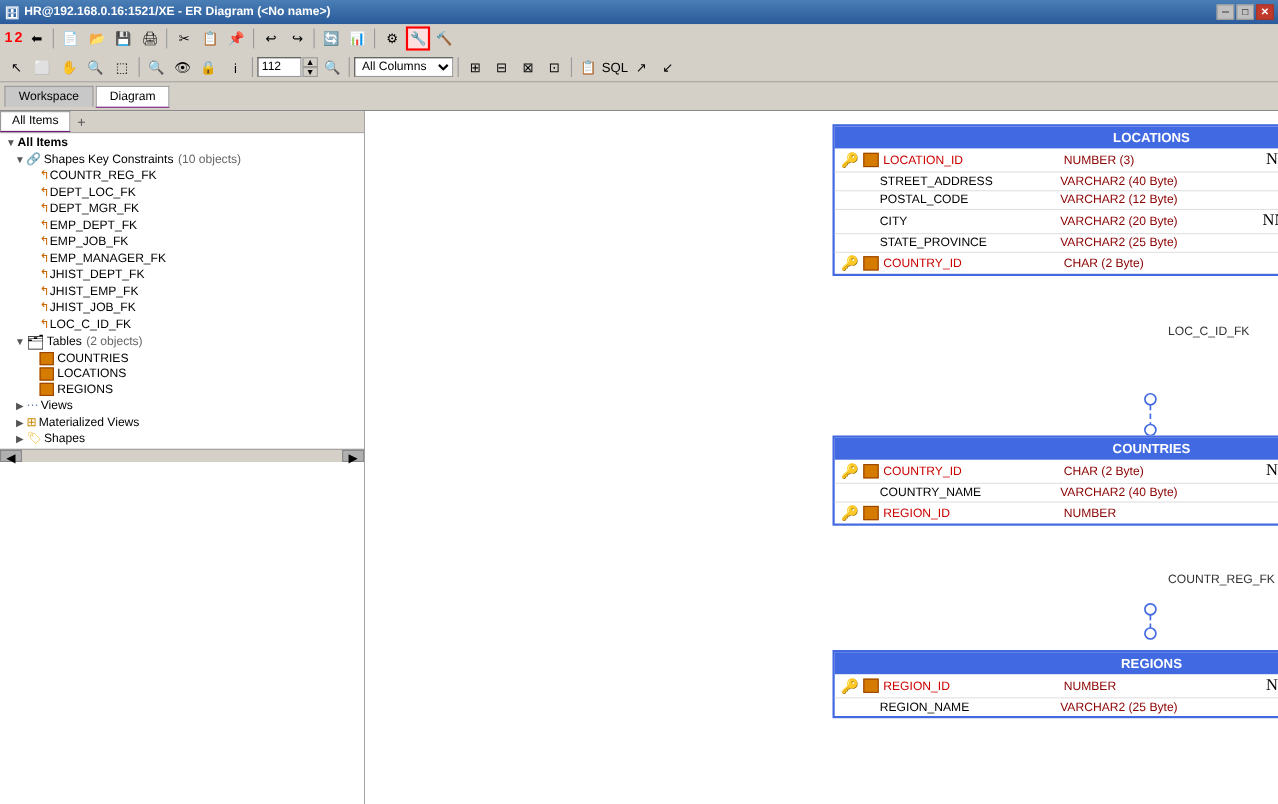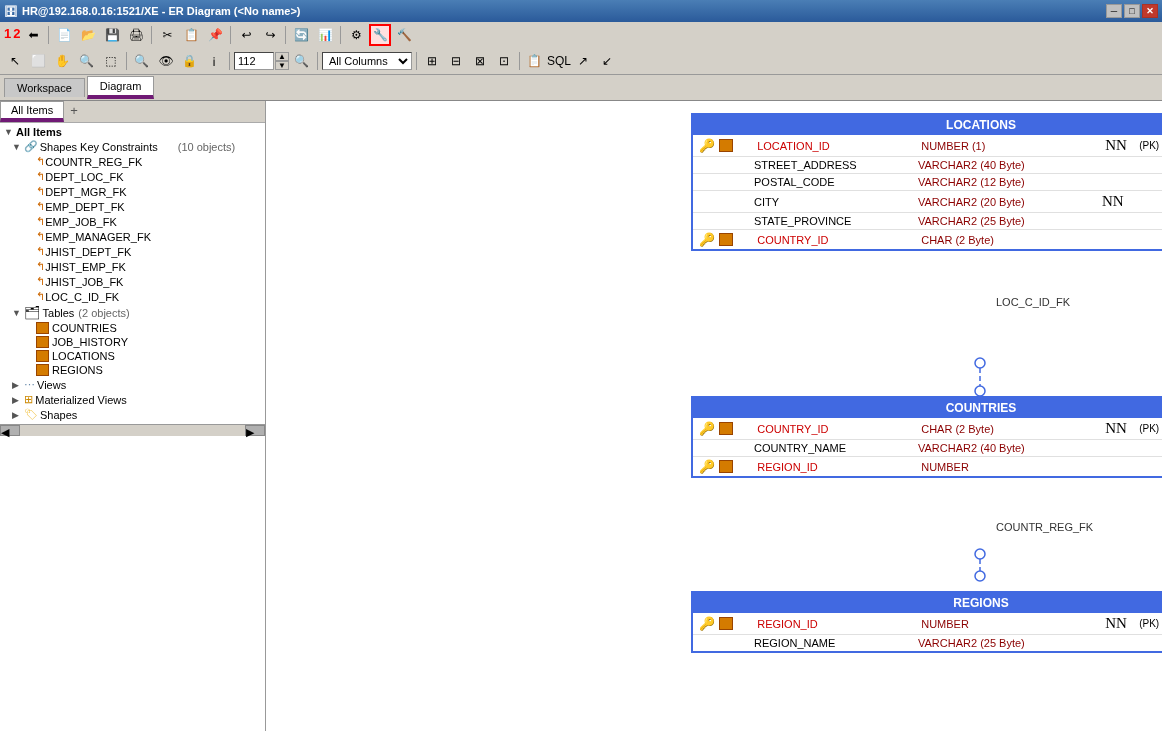--- a/index.html
+++ b/index.html
@@ -59,42 +59,43 @@
     .tab {
       padding: 3px 12px;
       background: #c8c8c8;
       border: 1px solid #999;
       border-bottom: none;
       cursor: pointer;
       font-size: 11px;
     }
     .tab.active {
       background: white;
-      border-bottom: 4px solid #701a75;
+      border-bottom: 1px solid #701a75;
     }
     .tab-add {
       padding: 2px 6px;
       cursor: pointer;
       font-size: 13px;
       color: #555;
     }
     
     
     .main-layout {
       display: flex;
       height: calc(731px - 22px - 26px - 26px - 26px);
     }
     
     
     .sidebar {
-      width: 266px;
+      width: 332px;
       background: white;
       border-right: 1px solid #999;
       overflow-y: auto;
       font-size: 11px;
+      text-align: center;
     }
     .sidebar-item {
       display: flex;
       align-items: center;
       padding: 1px 4px;
       cursor: pointer;
       white-space: nowrap;
     }
     .indent1 { padding-left: 12px; }
     .indent2 { padding-left: 24px; }
@@ -130,21 +131,21 @@
       font-size: 12px;
     }
     .er-table-row {
       display: flex;
       align-items: center;
       padding: 2px 6px;
       gap: 4px;
       border-bottom: 1px solid #e0e0e0;
     }
     .er-table-row:last-child { border-bottom: none; }
-    .er-table-row .col-name { width: 160px; font-size: 11px; margin-left: 20px; }
+    .er-table-row .col-name { width: 160px; font-size: 11px; }
     .er-table-row .col-type { width: 180px; color: #8B0000; font-size: 11px; }
     .er-table-row .col-nn { width: 30px; font-size: 15px; font-family: Liberation Serif, serif; }
     .er-table-row .col-pk { width: 30px; font-size: 10px; }
     .er-table-row .col-fk { width: 30px; color: #006400; font-size: 10px; }
     .er-table-row .col-ix { width: 40px; font-size: 10px; }
     .er-col-highlighted { color: #cc0000; font-weight: normal; }
     svg.diagram-svg {
       position: absolute;
       top: 0; left: 0;
       width: 100%; height: 100%;
@@ -268,21 +269,21 @@
 
       <div class="sidebar-item">
         <span class="expand-icon">▼</span>
         <span style="font-weight:bold;">All Items</span>
       </div>
 
       <div class="sidebar-item indent1">
         <span class="expand-icon">▼</span>
         <span style="color:#cc6600; margin-right:2px;">🔗</span>
         <span>Shapes Key Constraints</span>
-        <span style="color:#666; margin-left:20px;">(10 objects)</span>
+        <span style="color:#666; margin-left:4px;">(10 objects)</span>
       </div>
 
       <div class="sidebar-item indent2">
         <span class="expand-icon"></span>
         <span style="color:#cc6600;">↰</span>
         <span>COUNTR_REG_FK</span>
       </div>
       <div class="sidebar-item indent2">
         <span class="expand-icon"></span>
         <span style="color:#cc6600;">↰</span>
@@ -333,25 +334,20 @@
         <span class="expand-icon">▼</span>
         <span style="font-size:13px; margin-right:2px;">🗂</span>
         <span>Tables</span>
         <span style="color:#666; margin-left:4px;">(2 objects)</span>
       </div>
 
       <div class="sidebar-item indent2">
         <span class="expand-icon"></span>
         <span style="display:inline-block; width:13px; height:12px; background:#d47b00; border:1px solid #994400; margin-right:3px; font-size:7px;"></span>
         <span>COUNTRIES</span>
-      </div>
-      <div class="sidebar-item indent2">
-        <span class="expand-icon"></span>
-        <span style="display:inline-block; width:13px; height:12px; background:#d47b00; border:1px solid #994400; margin-right:3px;"></span>
-        <span>JOB_HISTORY</span>
       </div>
       <div class="sidebar-item indent2">
         <span class="expand-icon"></span>
         <span style="display:inline-block; width:13px; height:12px; background:#d47b00; border:1px solid #994400; margin-right:3px;"></span>
         <span>LOCATIONS</span>
       </div>
       <div class="sidebar-item indent2">
         <span class="expand-icon"></span>
         <span style="display:inline-block; width:13px; height:12px; background:#d47b00; border:1px solid #994400; margin-right:3px;"></span>
         <span>REGIONS</span>
@@ -403,21 +399,21 @@
         <circle cx="1012" cy="170" r="4" fill="none" stroke="#4169E1" stroke-width="1"></circle>
       </svg>
 
       <div class="er-table" style="left: 425px; top: 12px; min-width: 580px;">
         <div class="er-table-header">LOCATIONS</div>
 
         <div class="er-table-row">
           <span style="color:#DAA520; font-size:13px;">🔑</span>
           <span style="display:inline-block; width:14px; height:13px; background:#d47b00; border:1px solid #994400; flex-shrink:0;"></span>
           <span class="col-name er-col-highlighted">LOCATION_ID</span>
-          <span class="col-type er-col-highlighted">NUMBER (1)</span>
+          <span class="col-type er-col-highlighted">NUMBER (3)</span>
           <span class="col-nn">NN</span>
           <span class="col-pk">(PK)</span>
           <span class="col-fk"></span>
 
         </div>
         <div class="er-table-row">
           <span style="width:13px;"></span>
           <span style="width:14px;"></span>
           <span class="col-name">STREET_ADDRESS</span>
           <span class="col-type">VARCHAR2 (40 Byte)</span>

